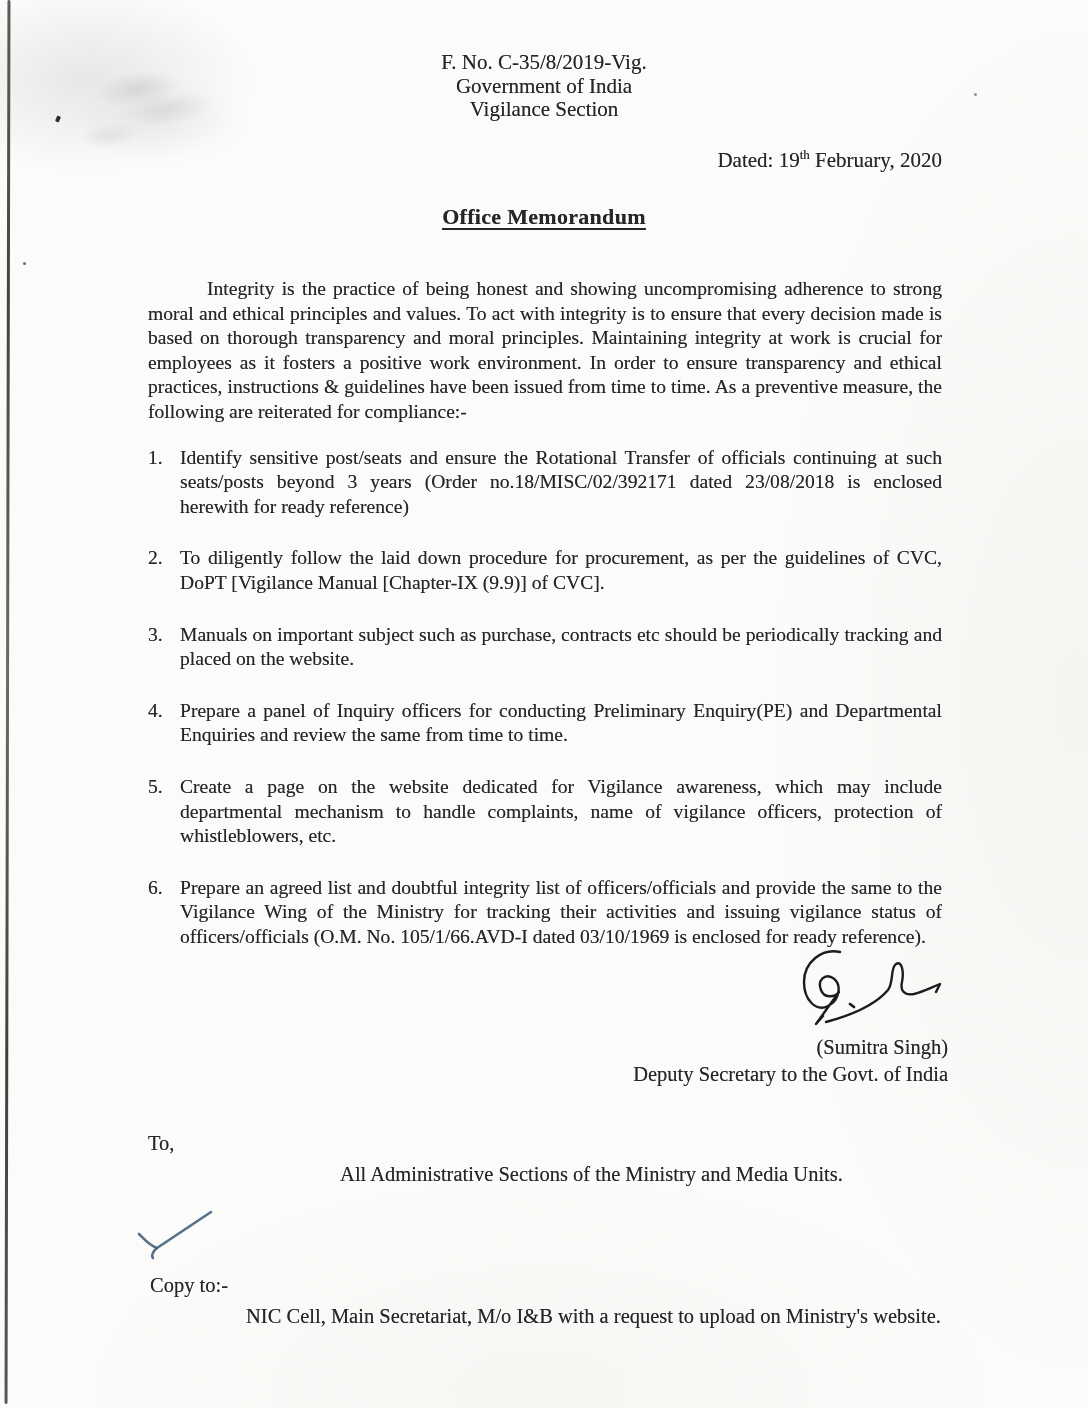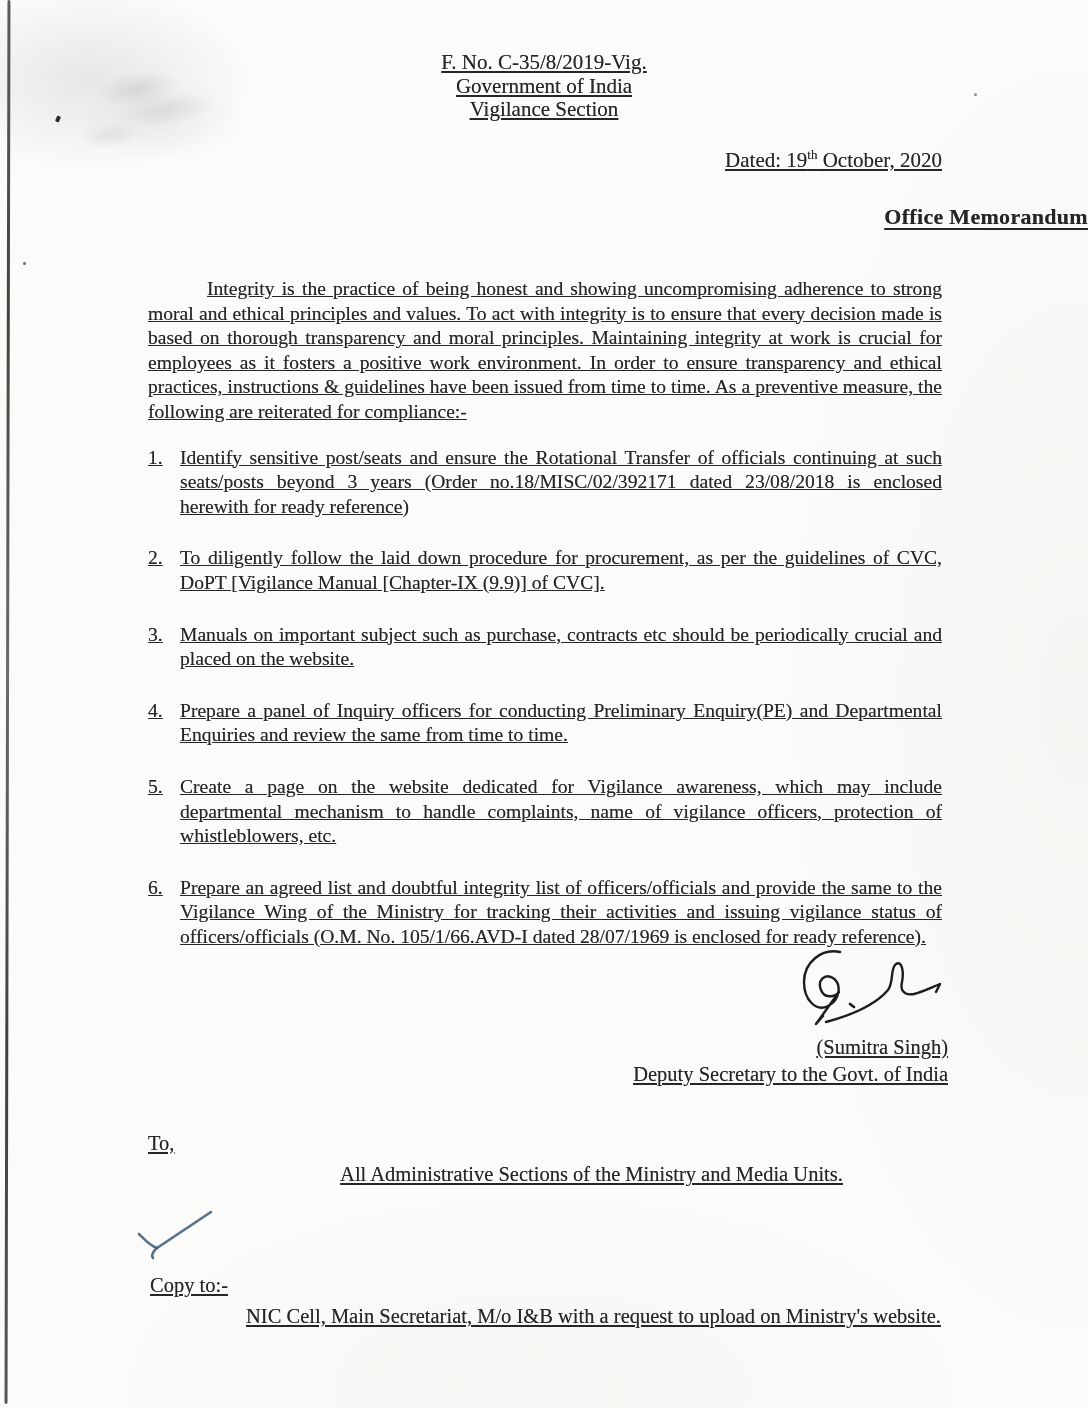--- a/index.html
+++ b/index.html
@@ -10,21 +10,21 @@
     overflow: hidden;
     font-family: "Liberation Serif", "DejaVu Serif", serif;
     color: #262626;
     background-color: #fbfbf9;
     background-image:
       radial-gradient(ellipse 230px 130px at 90px 80px, rgba(150,150,148,0.20), rgba(150,150,148,0) 70%),
       radial-gradient(ellipse 120px 60px at 160px 120px, rgba(170,170,168,0.14), rgba(170,170,168,0) 70%),
       radial-gradient(ellipse 400px 900px at 1075px 700px, rgba(205,205,202,0.14), rgba(205,205,202,0) 75%),
       radial-gradient(ellipse 600px 280px at 540px 1390px, rgba(210,210,207,0.12), rgba(210,210,207,0) 75%);
   }
-  .ink { text-shadow: 0 0 0.6px rgba(35,35,35,0.55); text-decoration: underline; }
+  .ink { text-shadow: 0 0 0.6px rgba(35,35,35,0.55); }
 
   
   .scan-edge {
     position: absolute; left: 6px; top: 0; width: 3px; height: 1404px;
     background: linear-gradient(180deg, #5c5c5a 0%, #44443f 22%, #6b6b68 48%, #3f3f3c 75%, #57575a 100%);
     border-radius: 2px; transform: rotate(0.12deg);
   }
   .speck { position: absolute; background: #2e2e2c; }
   .speck.s1 { left: 56px; top: 116px; width: 4px; height: 6px; border-radius: 1px; transform: rotate(22deg); }
   .speck.s2 { left: 23px; top: 262px; width: 3px; height: 3px; border-radius: 50%; background: #6a6a68; }
@@ -43,21 +43,21 @@
     position: absolute; left: 0; right: 0; top: 51px;
     text-align: center; font-size: 21px; line-height: 23.6px;
   }
   .date-line {
     position: absolute; top: 148px; right: 146px; font-size: 21px;
   }
   .date-line sup { font-size: 13px; line-height: 0; }
 
   .memo-title {
     position: absolute; left: 0; right: 0; top: 204px; margin: 0;
-    text-align: right; font-size: 22px; font-weight: bold; letter-spacing: 0.3px;
+    text-align: center; font-size: 22px; font-weight: bold; letter-spacing: 0.3px;
     text-decoration: underline; text-decoration-thickness: 2px; text-underline-offset: 4px;
   }
 
   
   .memo-body {
     position: absolute; left: 148px; width: 794px; top: 261px;
     font-size: 19.6px; line-height: 24.6px;
   }
   .intro { margin: 16px 0 21px 0; text-align: justify; text-indent: 59px; }
   .item { display: flex; margin-bottom: 27px; }
@@ -91,50 +91,50 @@
 <div class="speck s1"></div>
 <div class="speck s2"></div>
 <div class="speck s3"></div>
 
 <header class="memo-header ink">
   <div>F. No. C-35/8/2019-Vig.</div>
   <div>Government of India</div>
   <div>Vigilance Section</div>
 </header>
 
-<div class="date-line ink"><span>Dated: </span><span>19</span><sup>th</sup><span> October, 2020</span></div>
+<div class="date-line ink"><span>Dated: </span><span>19</span><sup>th</sup><span> February, 2020</span></div>
 
 <h1 class="memo-title ink">Office Memorandum</h1>
 
 <main class="memo-body ink">
   <p class="intro">Integrity is the practice of being honest and showing uncompromising adherence to strong moral and ethical principles and values. To act with integrity is to ensure that every decision made is based on thorough transparency and moral principles. Maintaining integrity at work is crucial for employees as it fosters a positive work environment. In order to ensure transparency and ethical practices, instructions &amp; guidelines have been issued from time to time. As a preventive measure, the following are reiterated for compliance:-</p>
 
   <div class="item">
     <span class="num">1.</span>
     <div class="txt">Identify sensitive post/seats and ensure the Rotational Transfer of officials continuing at such seats/posts beyond 3 years (Order no.18/MISC/02/392171 dated 23/08/2018 is enclosed herewith for ready reference)</div>
   </div>
   <div class="item">
     <span class="num">2.</span>
     <div class="txt">To diligently follow the laid down procedure for procurement, as per the guidelines of CVC, DoPT [Vigilance Manual [Chapter-IX (9.9)] of CVC].</div>
   </div>
   <div class="item">
     <span class="num">3.</span>
-    <div class="txt">Manuals on important subject such as purchase, contracts etc should be periodically crucial and placed on the website.</div>
+    <div class="txt">Manuals on important subject such as purchase, contracts etc should be periodically tracking and placed on the website.</div>
   </div>
   <div class="item">
     <span class="num">4.</span>
     <div class="txt">Prepare a panel of Inquiry officers for conducting Preliminary Enquiry(PE) and Departmental Enquiries and review the same from time to time.</div>
   </div>
   <div class="item">
     <span class="num">5.</span>
     <div class="txt">Create a page on the website dedicated for Vigilance awareness, which may include departmental mechanism to handle complaints, name of vigilance officers, protection of whistleblowers, etc.</div>
   </div>
   <div class="item">
     <span class="num">6.</span>
-    <div class="txt">Prepare an agreed list and doubtful integrity list of officers/officials and provide the same to the Vigilance Wing of the Ministry for tracking their activities and issuing vigilance status of officers/officials (O.M. No. 105/1/66.AVD-I dated 28/07/1969 is enclosed for ready reference).</div>
+    <div class="txt">Prepare an agreed list and doubtful integrity list of officers/officials and provide the same to the Vigilance Wing of the Ministry for tracking their activities and issuing vigilance status of officers/officials (O.M. No. 105/1/66.AVD-I dated 03/10/1969 is enclosed for ready reference).</div>
   </div>
 </main>
 
 <div class="sig-block ink">
   <svg class="sig-svg" width="152" height="86" viewBox="0 0 152 86" fill="none" xmlns="http://www.w3.org/2000/svg">
     <path d="M48 6 C 30 2, 12 16, 12 36 C 12 54, 24 66, 36 60 C 48 54, 50 38, 41 32 C 33 27, 25 34, 29 44 C 32 52, 42 52, 47 46 L 24 78 L 31 70" stroke="#1c1c1c" stroke-width="2.4" stroke-linecap="round" stroke-linejoin="round"></path>
     <path d="M58 58 l 4 3" stroke="#1c1c1c" stroke-width="2.8" stroke-linecap="round"></path>
     <path d="M34 76 C 64 68, 84 58, 96 44 C 102 36, 98 22, 104 18 C 110 14, 112 26, 110 36 C 108 44, 112 50, 122 48 C 130 46, 138 42, 148 38 L 144 46" stroke="#1c1c1c" stroke-width="2.4" stroke-linecap="round" stroke-linejoin="round"></path>
   </svg>
   <div>(Sumitra Singh)</div>

